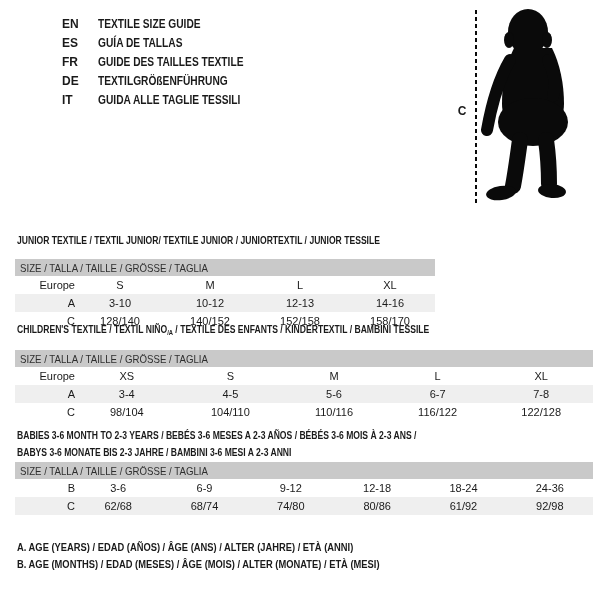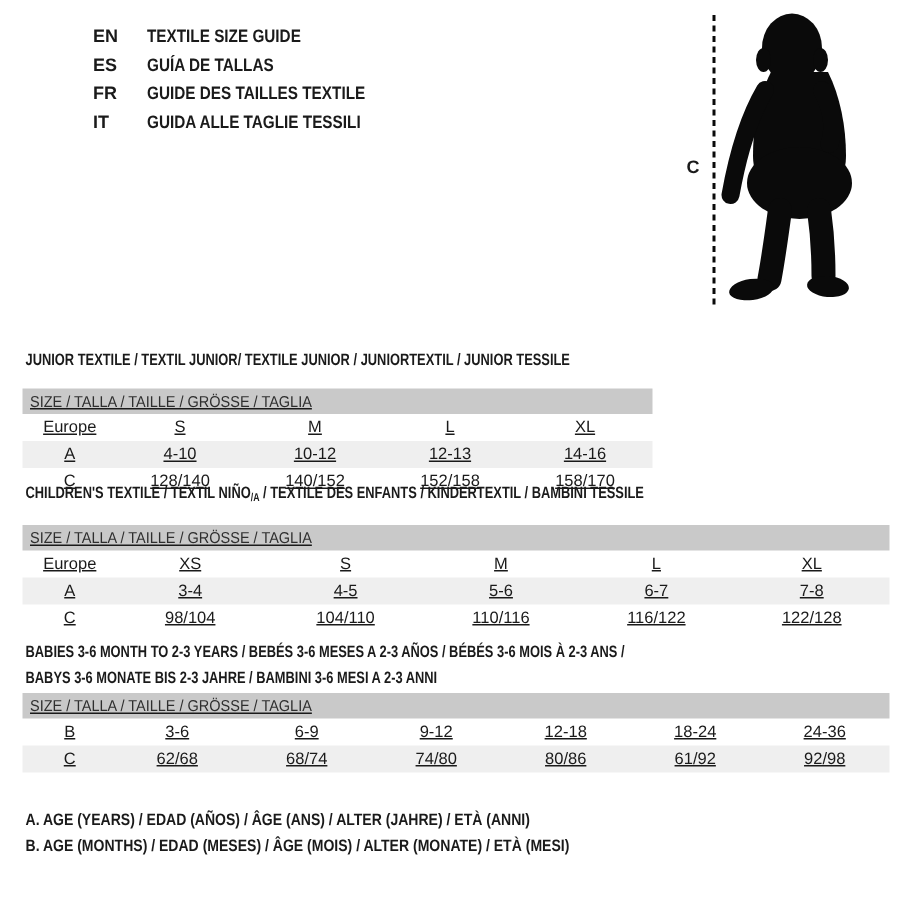--- a/index.html
+++ b/index.html
@@ -27,29 +27,29 @@
   
   .tblock{position:absolute;}
   .t1{left:15px;top:214px;width:420px;margin-top:20px;}
   .t2{left:15px;top:323px;width:578px;}
   .t3{left:15px;top:427px;width:578px;}
   .ttitle{font-weight:700;font-size:11px;line-height:13px;margin-left:2px;}
   .t3 .ttitle{line-height:17px;}
   .ttitle .tline{display:block;}
   .subsize{font-size:7.5px;vertical-align:-2px;}
 
-  .stable{position:absolute;left:0;right:0;top:25px;text-decoration:underline;}
+  .stable{position:absolute;left:0;right:0;top:25px;}
   .t2 .stable{top:27px;}
   .t3 .stable{top:35px;}
   .size-bar{height:17px;background:#c9c9c9;display:flex;align-items:center;padding-left:5px;}
   .bar-text{font-size:10.5px;color:#2e2e2e;}
   .trow{display:flex;height:18px;align-items:center;font-size:11px;}
   .trow.alt{background:#efefef;}
   .tcell{flex:1;text-align:center;}
-  .tcell.label{flex:0 0 57px;text-align:center;padding-left:3px;}
+  .tcell.label{flex:0 0 57px;text-align:right;padding-left:3px;}
 
   
   .notes{position:absolute;left:17px;top:539px;}
   .note{height:17px;line-height:17px;font-weight:700;font-size:11px;}
 </style>
 </head>
 <body>
 
 <div class="canvas">
 
@@ -58,20 +58,24 @@
       <span class="lang-code">EN</span>
       <span class="lang-label cond sx85">TEXTILE SIZE GUIDE</span>
     </div>
     <div class="lang-row">
       <span class="lang-code">ES</span>
       <span class="lang-label cond sx85">GUÍA DE TALLAS</span>
     </div>
     <div class="lang-row">
       <span class="lang-code">FR</span>
       <span class="lang-label cond sx85">GUIDE DES TAILLES TEXTILE</span>
+    </div>
+    <div class="lang-row">
+      <span class="lang-code">DE</span>
+      <span class="lang-label cond sx85">TEXTILGRÖßENFÜHRUNG</span>
     </div>
     <div class="lang-row">
       <span class="lang-code">IT</span>
       <span class="lang-label cond sx85">GUIDA ALLE TAGLIE TESSILI</span>
     </div>
   </div>
 
   <svg class="figure-svg" width="150" height="212" viewBox="0 0 150 212" aria-hidden="true">
     <g fill="#0a0a0a" stroke="none">
       <line x1="26" y1="8" x2="26" y2="204" stroke="#0a0a0a" stroke-width="2" stroke-dasharray="4 3"></line>
@@ -100,21 +104,21 @@
         </div>
         <div class="trow">
           <div class="tcell label">Europe</div>
           <div class="tcell">S</div>
           <div class="tcell">M</div>
           <div class="tcell">L</div>
           <div class="tcell">XL</div>
         </div>
         <div class="trow alt">
           <div class="tcell label">A</div>
-          <div class="tcell">4-10</div>
+          <div class="tcell">3-10</div>
           <div class="tcell">10-12</div>
           <div class="tcell">12-13</div>
           <div class="tcell">14-16</div>
         </div>
         <div class="trow">
           <div class="tcell label">C</div>
           <div class="tcell">128/140</div>
           <div class="tcell">140/152</div>
           <div class="tcell">152/158</div>
           <div class="tcell">158/170</div>

